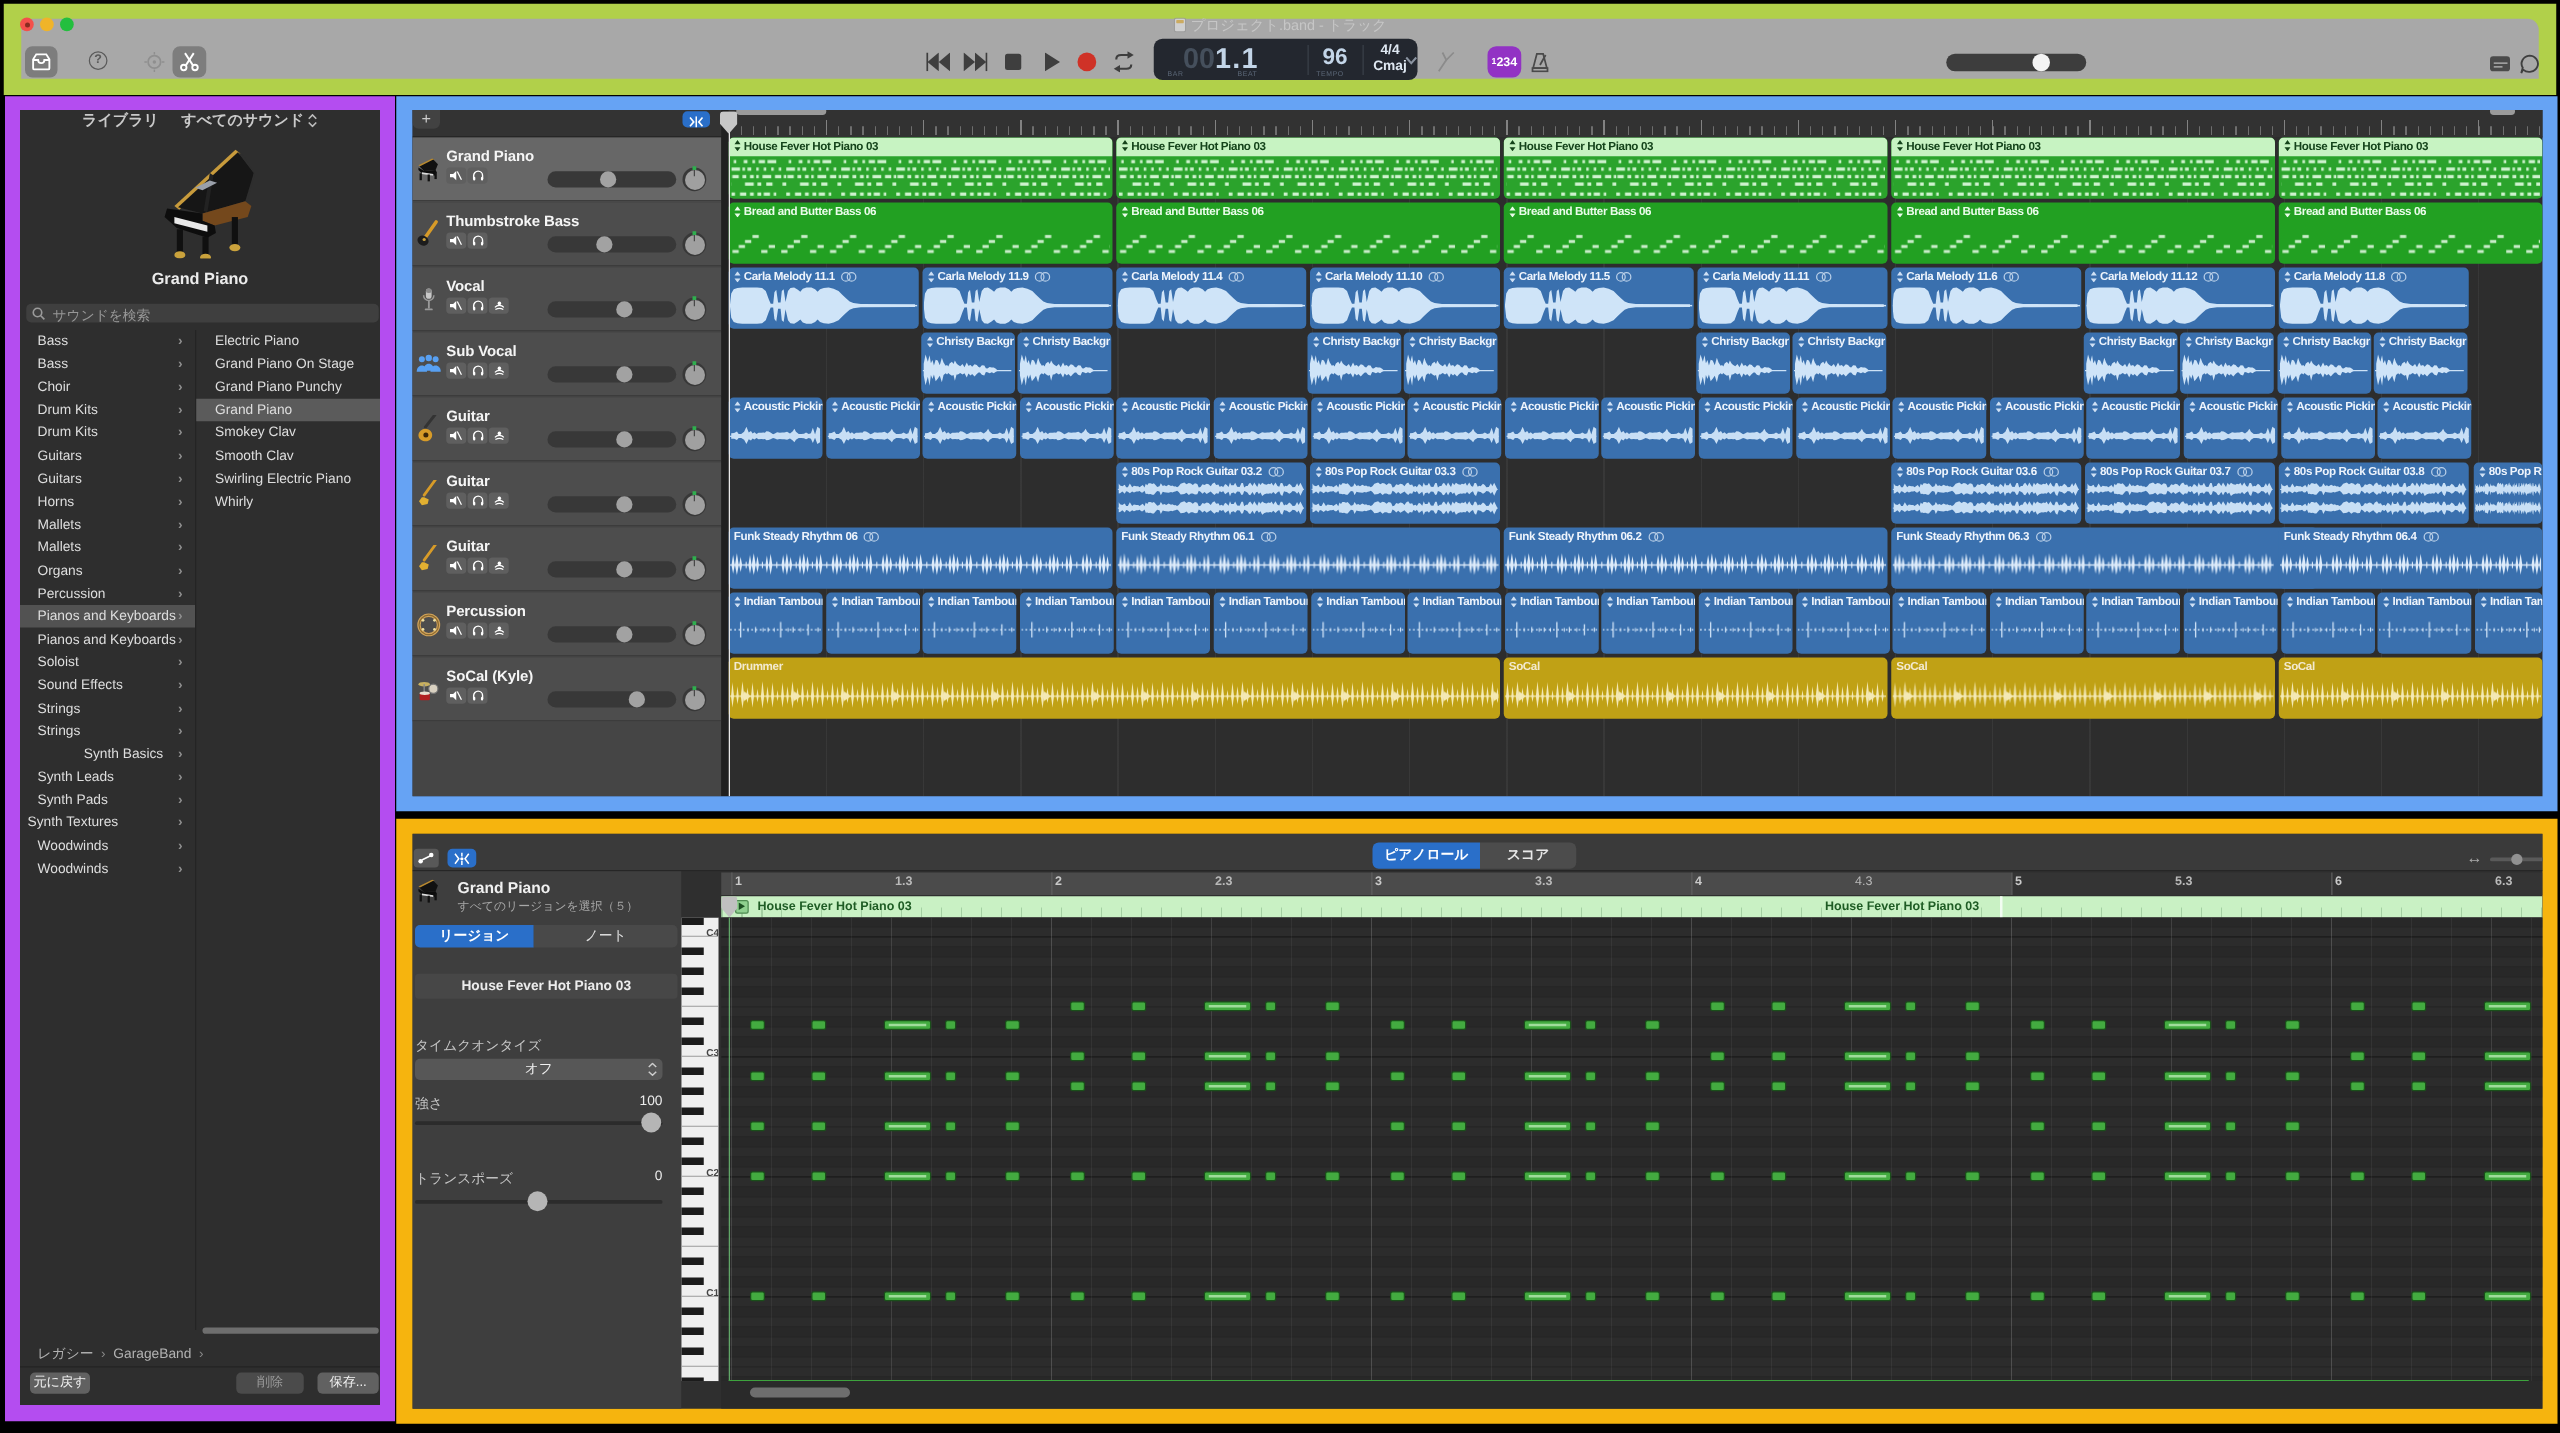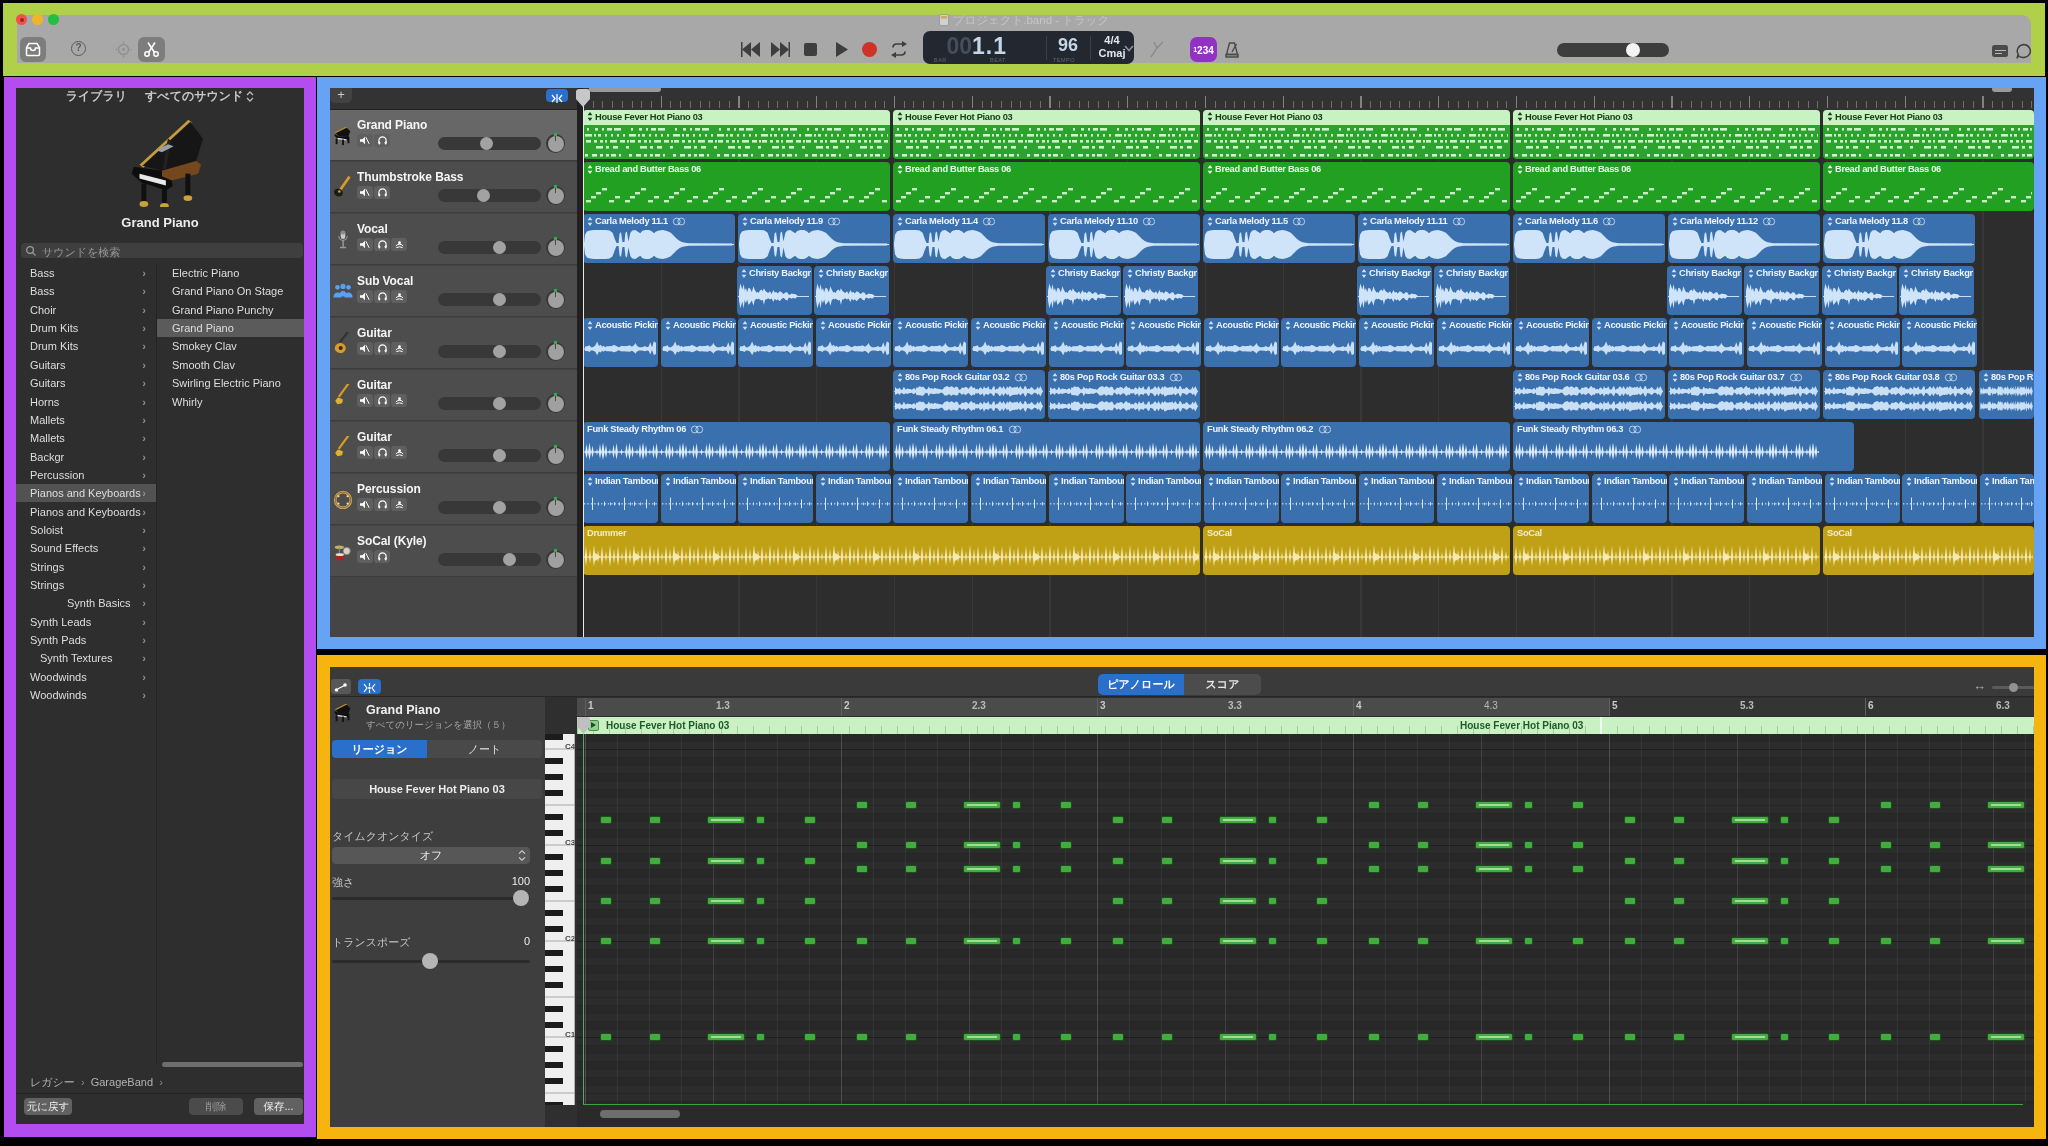--- a/index.html
+++ b/index.html
@@ -1039,20 +1039,28 @@
       </svg>
     </div>
 <div class="reg" style="left:1183px;top:334px;width:341px;height:49px;background:#3a70ae;border-radius:4px">
       <div class="rname" style="color:#eef4fc">Funk Steady Rhythm 06.3&nbsp;<svg class="ic" width="14" height="9" viewBox="0 0 15 10" style="color:#b9cfe8">
           <use href="#stI"></use>
         </svg></div>
       <svg class="ab" style="left:1px;top:17px" width="305" height="26">
         <rect width="305" height="26" fill="url(#funkP)"></rect>
       </svg>
     </div>
+<div class="reg" style="left:1493px;top:334px;width:211px;height:49px;background:#3a70ae;border-radius:4px">
+      <div class="rname" style="color:#eef4fc">Funk Steady Rhythm 06.4&nbsp;<svg class="ic" width="14" height="9" viewBox="0 0 15 10" style="color:#b9cfe8">
+          <use href="#stI"></use>
+        </svg></div>
+      <svg class="ab" style="left:1px;top:17px" width="209" height="26">
+        <rect width="209" height="26" fill="url(#funkP)"></rect>
+      </svg>
+    </div>
 <div class="reg" style="left:253px;top:386px;width:75px;height:49px;background:#3a70ae;border-radius:4px">
       <div class="rname" style="color:#eef4fc"><svg class="ic" width="6" height="9" viewBox="0 0 8 12" style="color:#cfe0f4">
           <use href="#udI"></use>
         </svg>Indian Tambour</div>
       <svg class="ab" style="left:1px;top:20px" width="73" height="20">
         <rect width="73" height="20" fill="url(#indP)"></rect>
       </svg>
     </div>
 <div class="reg" style="left:331px;top:386px;width:75px;height:49px;background:#3a70ae;border-radius:4px">
       <div class="rname" style="color:#eef4fc"><svg class="ic" width="6" height="9" viewBox="0 0 8 12" style="color:#cfe0f4">
@@ -1730,32 +1738,32 @@
 <div class="lrow" style="top:0.0px;"><span style="margin-left:14px">Bass</span><span class="lch" style="top:0">›</span></div>
 <div class="lrow" style="top:18.4px;"><span style="margin-left:14px">Bass</span><span class="lch" style="top:0">›</span></div>
 <div class="lrow" style="top:36.7px;"><span style="margin-left:14px">Choir</span><span class="lch" style="top:0">›</span></div>
 <div class="lrow" style="top:55.1px;"><span style="margin-left:14px">Drum Kits</span><span class="lch" style="top:0">›</span></div>
 <div class="lrow" style="top:73.4px;"><span style="margin-left:14px">Drum Kits</span><span class="lch" style="top:0">›</span></div>
 <div class="lrow" style="top:91.8px;"><span style="margin-left:14px">Guitars</span><span class="lch" style="top:0">›</span></div>
 <div class="lrow" style="top:110.1px;"><span style="margin-left:14px">Guitars</span><span class="lch" style="top:0">›</span></div>
 <div class="lrow" style="top:128.5px;"><span style="margin-left:14px">Horns</span><span class="lch" style="top:0">›</span></div>
 <div class="lrow" style="top:146.8px;"><span style="margin-left:14px">Mallets</span><span class="lch" style="top:0">›</span></div>
 <div class="lrow" style="top:165.2px;"><span style="margin-left:14px">Mallets</span><span class="lch" style="top:0">›</span></div>
-<div class="lrow" style="top:183.5px;"><span style="margin-left:14px">Backgr</span><span class="lch" style="top:0">›</span></div>
+<div class="lrow" style="top:183.5px;"><span style="margin-left:14px">Organs</span><span class="lch" style="top:0">›</span></div>
 <div class="lrow" style="top:201.9px;"><span style="margin-left:14px">Percussion</span><span class="lch" style="top:0">›</span></div>
 <div class="lrow" style="top:220.2px;background:#525252;"><span style="margin-left:14px">Pianos and Keyboards</span><span class="lch" style="top:0">›</span></div>
 <div class="lrow" style="top:238.6px;"><span style="margin-left:14px">Pianos and Keyboards</span><span class="lch" style="top:0">›</span></div>
 <div class="lrow" style="top:256.9px;"><span style="margin-left:14px">Soloist</span><span class="lch" style="top:0">›</span></div>
 <div class="lrow" style="top:275.2px;"><span style="margin-left:14px">Sound Effects</span><span class="lch" style="top:0">›</span></div>
 <div class="lrow" style="top:293.6px;"><span style="margin-left:14px">Strings</span><span class="lch" style="top:0">›</span></div>
 <div class="lrow" style="top:312.0px;"><span style="margin-left:14px">Strings</span><span class="lch" style="top:0">›</span></div>
 <div class="lrow" style="top:330.3px;padding-left:37px;"><span style="margin-left:14px">Synth Basics</span><span class="lch" style="top:0">›</span></div>
 <div class="lrow" style="top:348.7px;"><span style="margin-left:14px">Synth Leads</span><span class="lch" style="top:0">›</span></div>
 <div class="lrow" style="top:367.0px;"><span style="margin-left:14px">Synth Pads</span><span class="lch" style="top:0">›</span></div>
-<div class="lrow" style="top:385.4px;"><span style="margin-left:24px">Synth Textures</span><span class="lch" style="top:0">›</span></div>
+<div class="lrow" style="top:385.4px;"><span style="margin-left:6px">Synth Textures</span><span class="lch" style="top:0">›</span></div>
 <div class="lrow" style="top:403.7px;"><span style="margin-left:14px">Woodwinds</span><span class="lch" style="top:0">›</span></div>
 <div class="lrow" style="top:422.1px;"><span style="margin-left:14px">Woodwinds</span><span class="lch" style="top:0">›</span></div>
 </div>
 <div class="ab" style="left:156px;top:264px;width:1px;height:800px;background:#242424"></div>
 <div class="ab" style="left:157px;top:264px;width:147px;height:400px">
 <div class="lrow" style="top:0.0px;"><span style="margin-left:15px">Electric Piano</span></div>
 <div class="lrow" style="top:18.4px;"><span style="margin-left:15px">Grand Piano On Stage</span></div>
 <div class="lrow" style="top:36.7px;"><span style="margin-left:15px">Grand Piano Punchy</span></div>
 <div class="lrow" style="top:55.1px;background:#5b5b5b;"><span style="margin-left:15px">Grand Piano</span></div>
 <div class="lrow" style="top:73.4px;"><span style="margin-left:15px">Smokey Clav</span></div>

